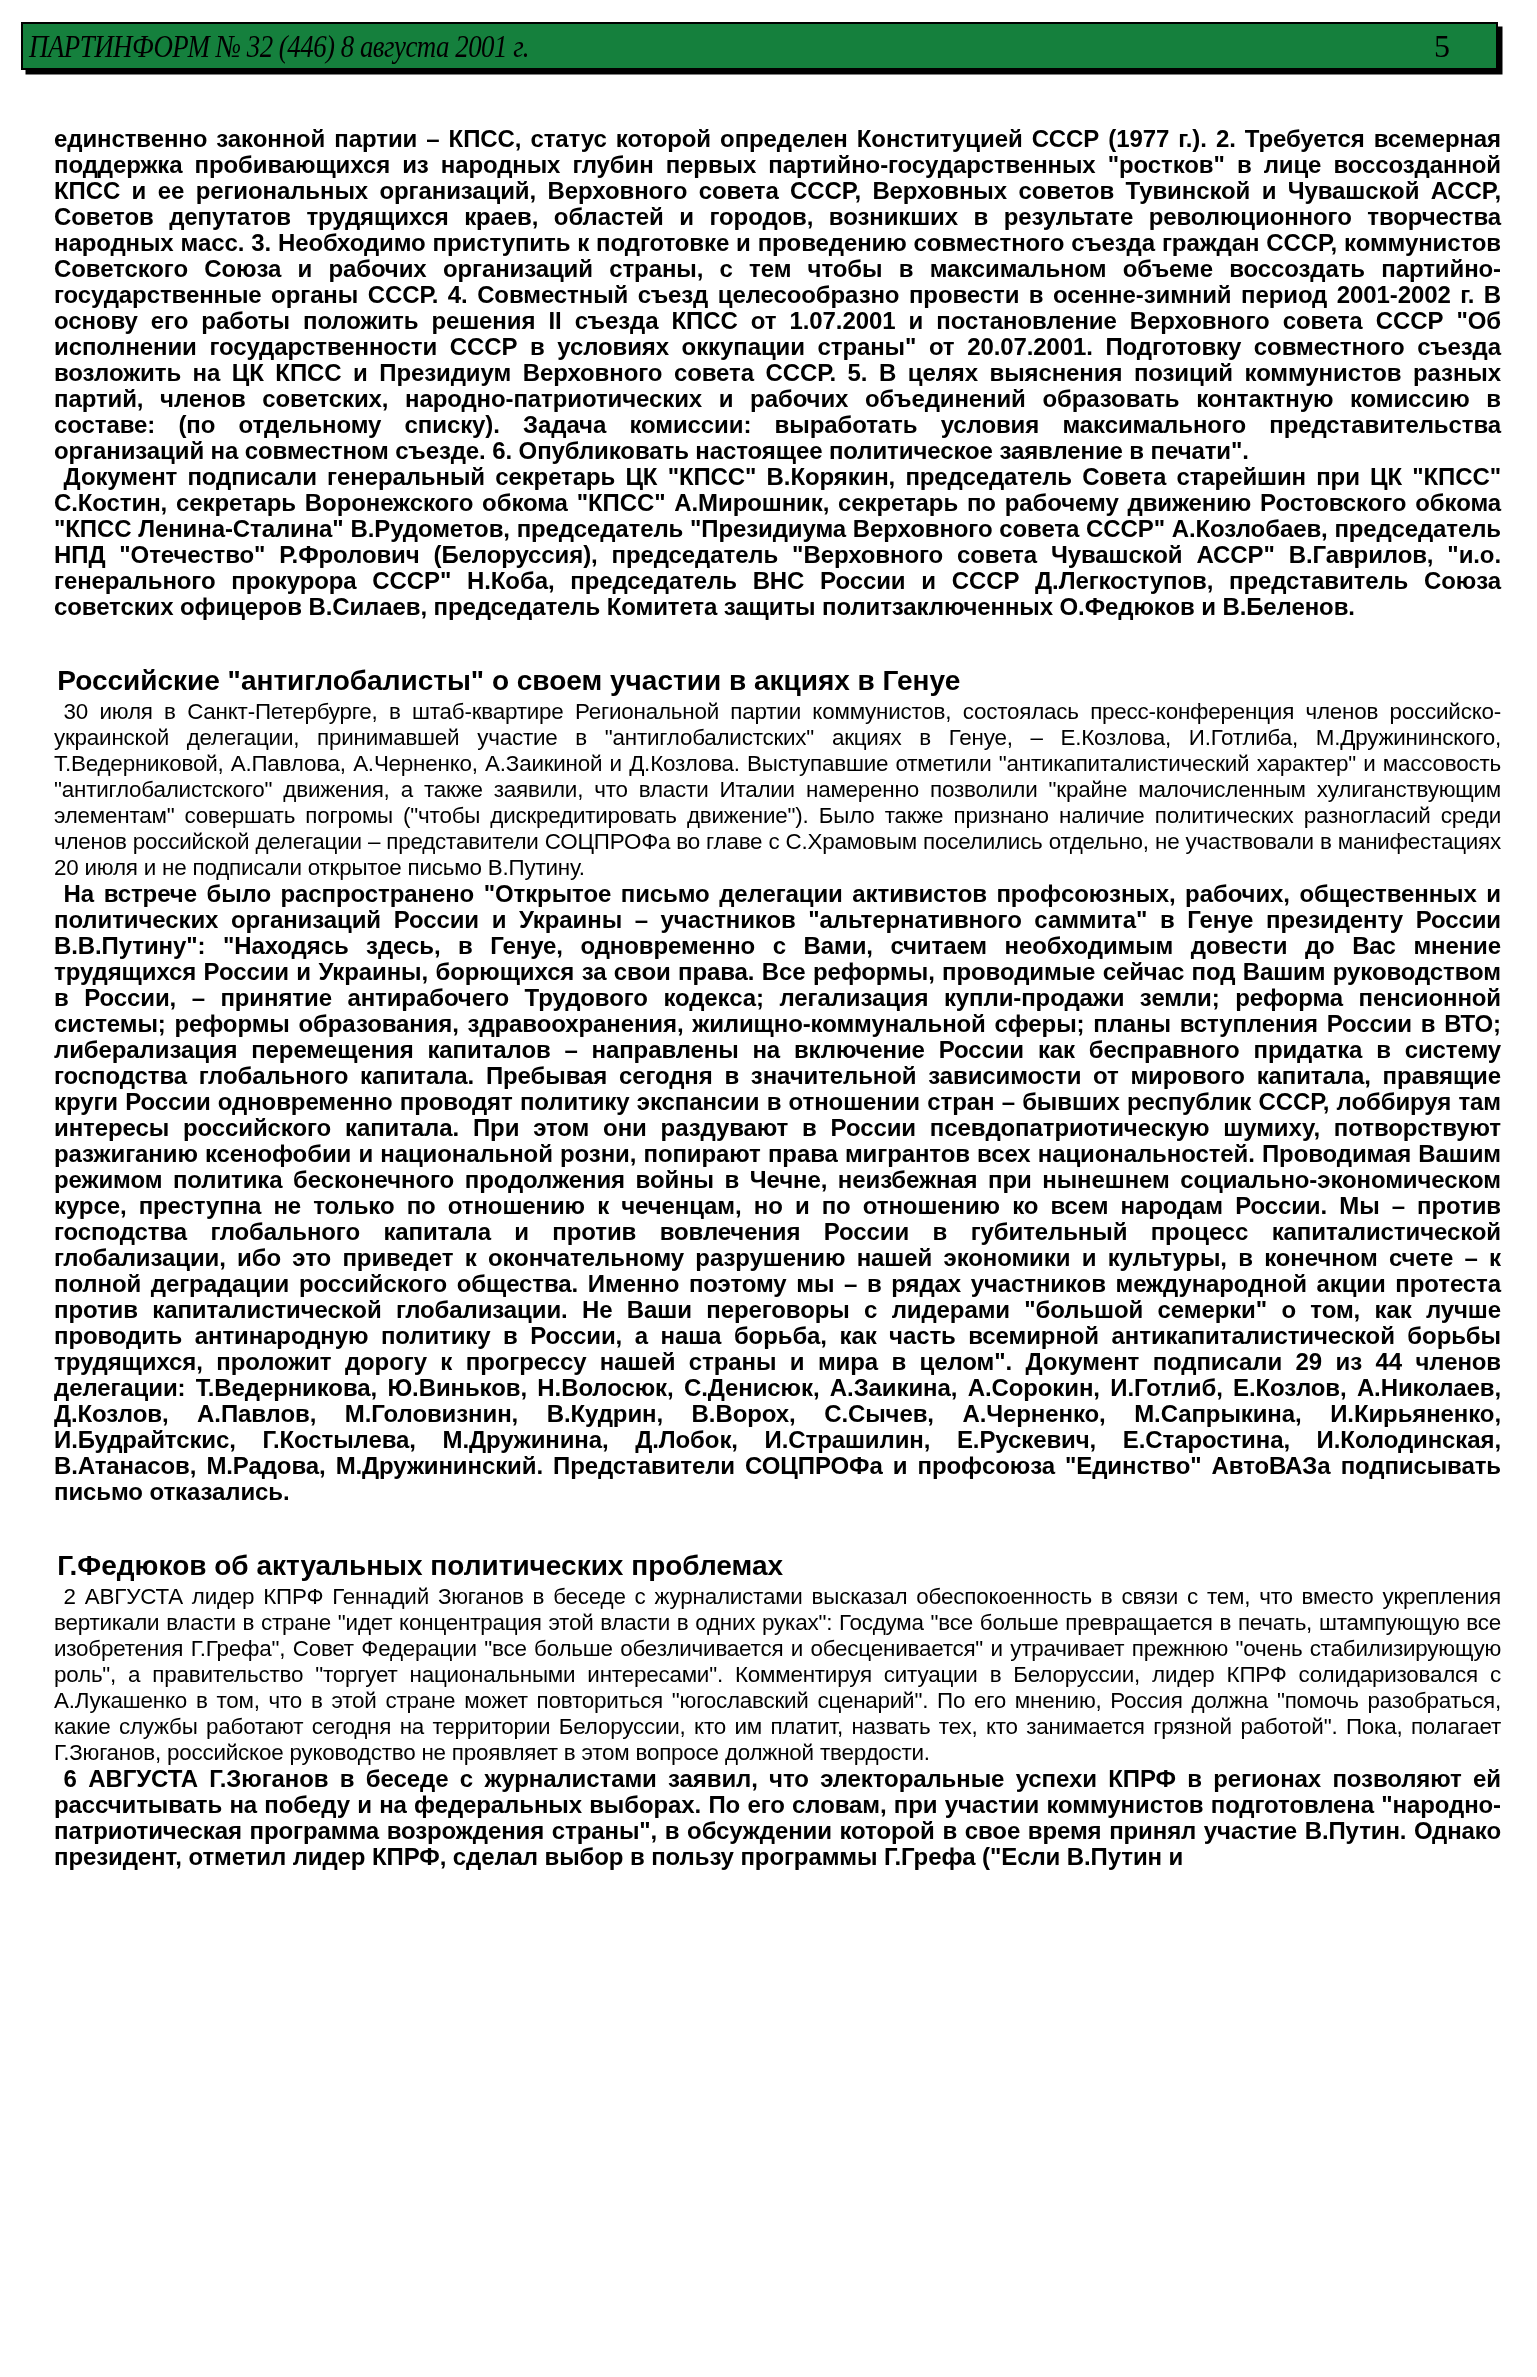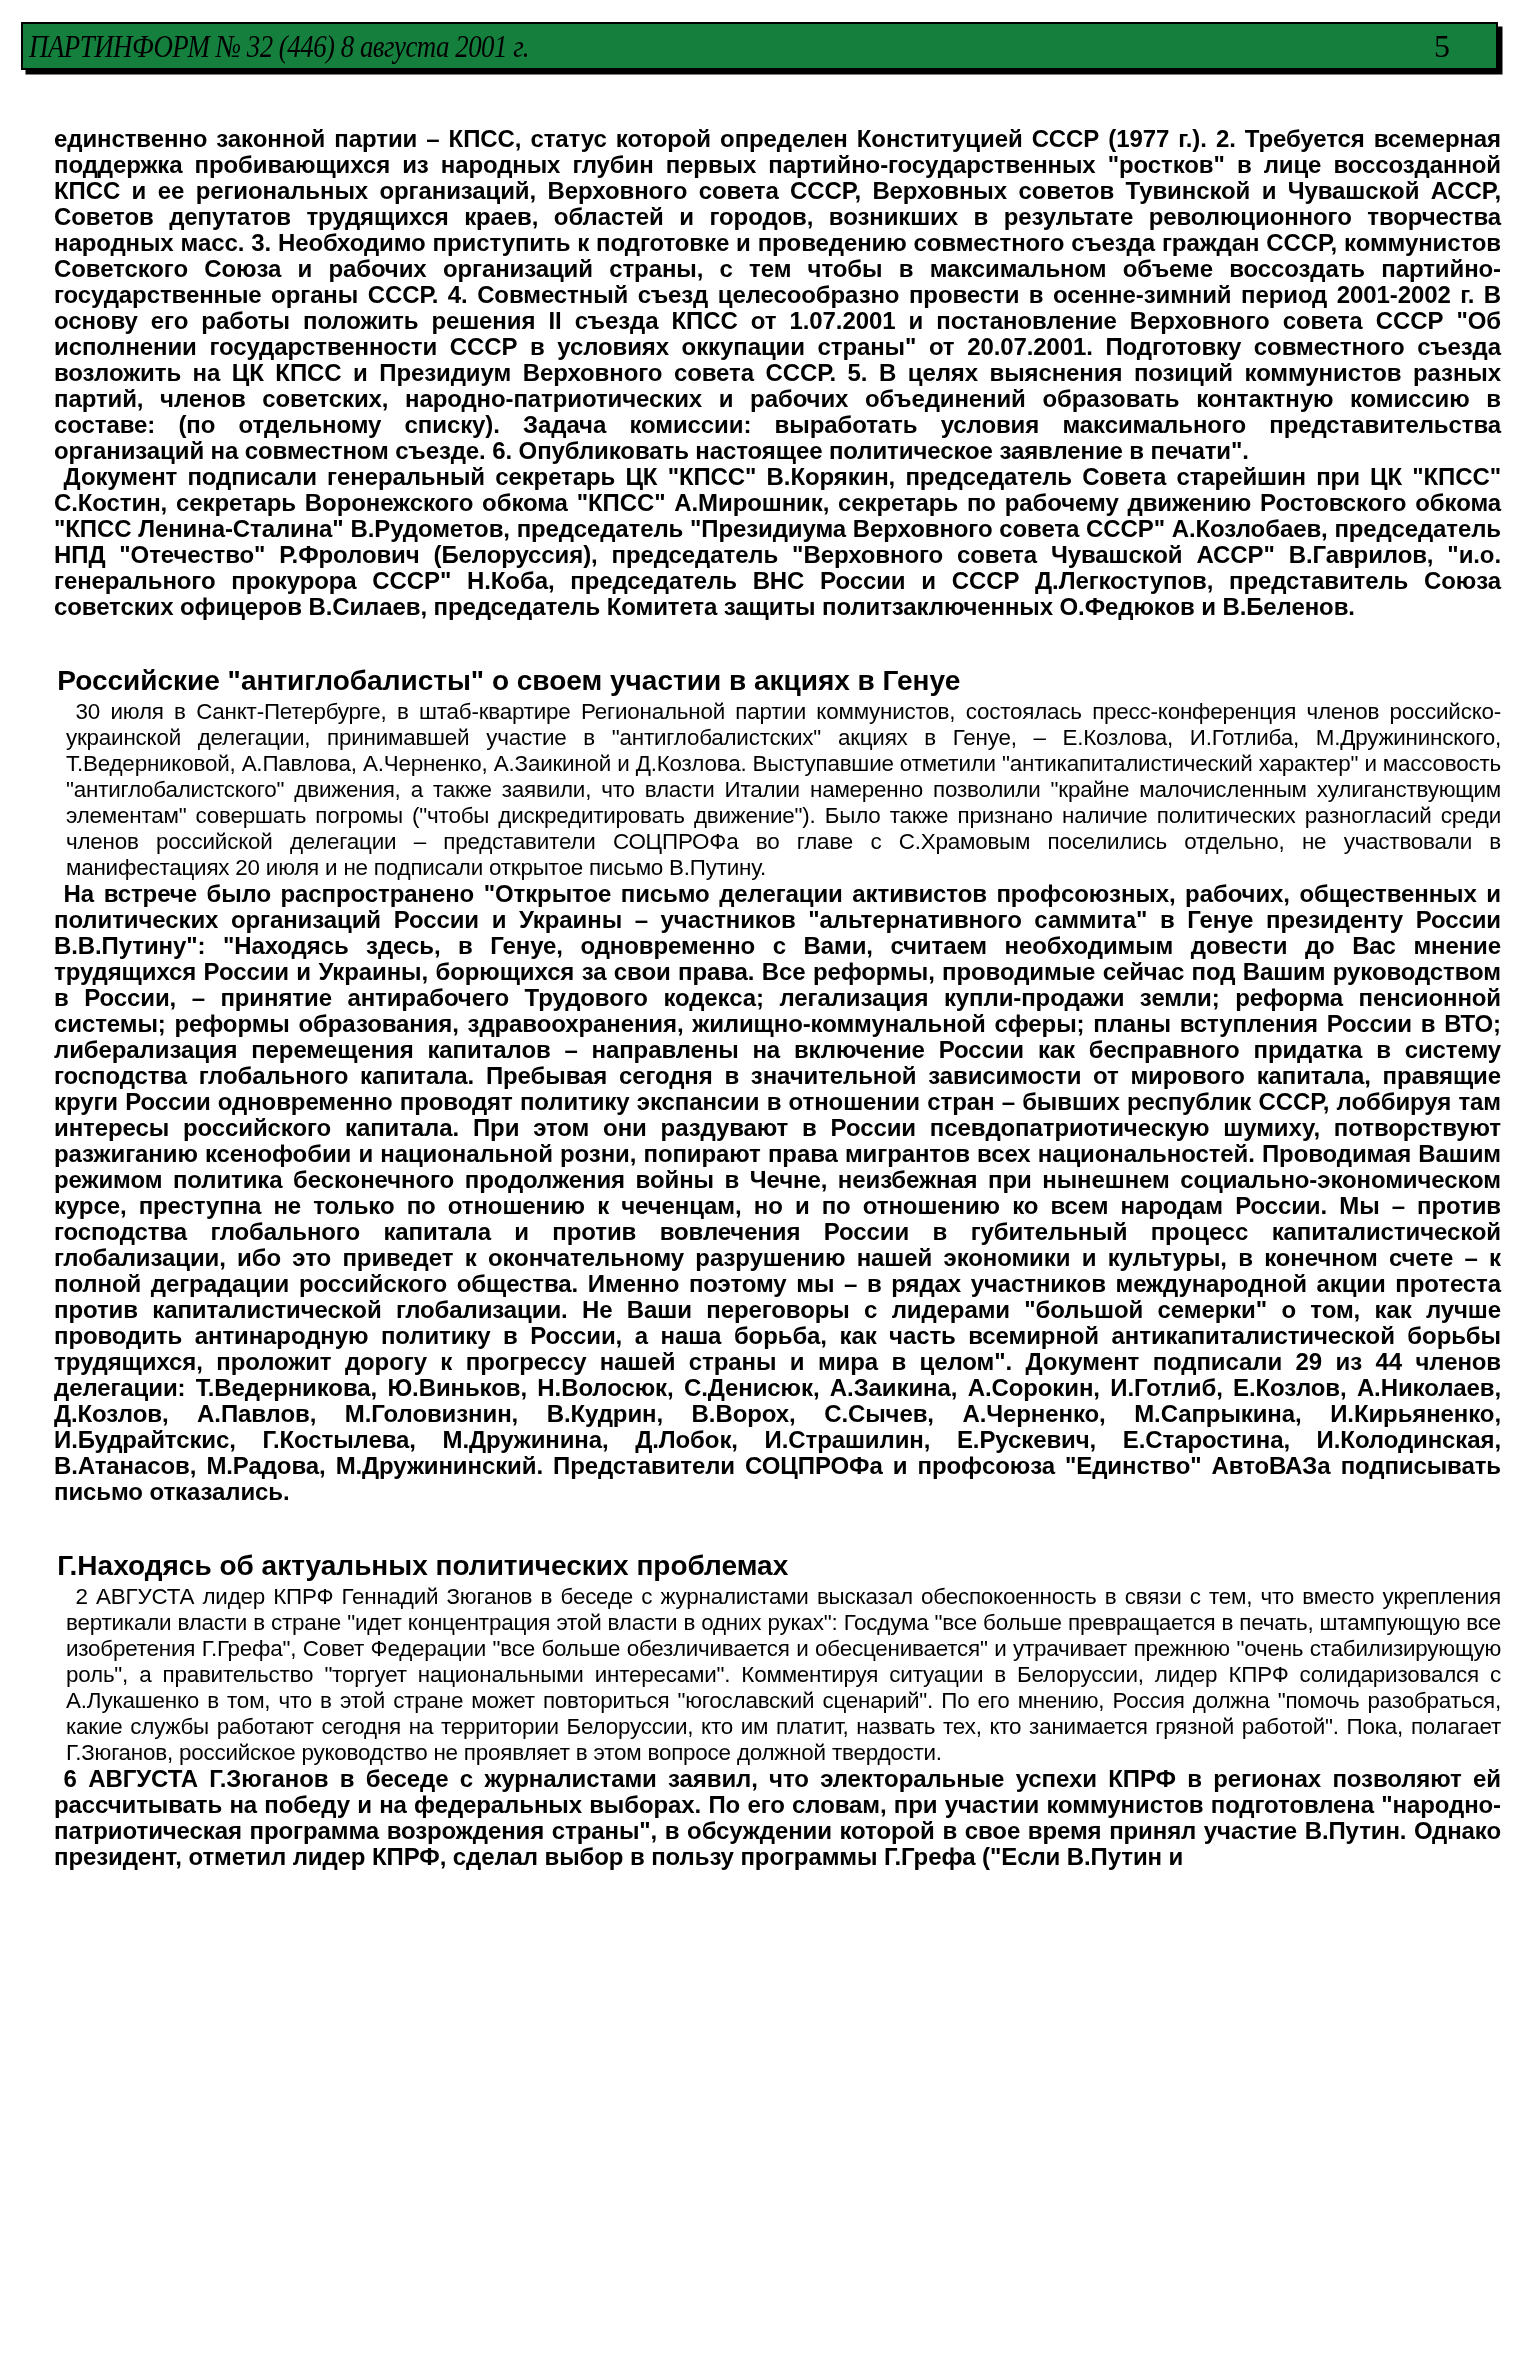--- a/index.html
+++ b/index.html
@@ -20,21 +20,21 @@
     font-family: "Liberation Serif", "DejaVu Serif", serif;
     font-size: 32px; line-height: 38px;
   }
   .content { position: absolute; left: 54px; top: 126px; width: 1447px; }
   .para {
     margin: 0; text-align: justify; text-align-last: auto;
     font-family: "Liberation Sans", "DejaVu Sans", sans-serif;
     font-size: 24px; line-height: 26px;
   }
   .para.bold { font-weight: bold; letter-spacing: -0.1px; }
-  .para.regular { font-weight: normal; font-size: 22.4px; line-height: 26px; letter-spacing: -0.2px; margin-left: 12px; }
+  .para.regular { font-weight: normal; font-size: 22.4px; line-height: 26px; letter-spacing: -0.2px; }
   .para.indent { text-indent: 9.6px; }
   .section-title {
     margin: 0; font-family: "Liberation Sans", "DejaVu Sans", sans-serif;
     font-weight: bold; font-size: 28px; line-height: 32px; padding-left: 3.2px;
   }
   #sec1-title { margin-top: 45px; margin-bottom: 1.9px; }
   #sec2-title { margin-top: 45px; margin-bottom: 1.9px; }
 </style>
 </head>
 <body>
@@ -45,17 +45,17 @@
 </div>
 
 <div class="content">
   <p class="para bold">единственно законной партии – КПСС, статус которой определен Конституцией СССР (1977 г.). 2. Требуется всемерная поддержка пробивающихся из народных глубин первых партийно-государственных "ростков" в лице воссозданной КПСС и ее региональных организаций, Верховного совета СССР, Верховных советов Тувинской и Чувашской АССР, Советов депутатов трудящихся краев, областей и городов, возникших в результате революционного творчества народных масс. 3. Необходимо приступить к подготовке и проведению совместного съезда граждан СССР, коммунистов Советского Союза и рабочих организаций страны, с тем чтобы в максимальном объеме воссоздать партийно-государственные органы СССР. 4. Совместный съезд целесообразно провести в осенне-зимний период 2001-2002 г. В основу его работы положить решения II съезда КПСС от 1.07.2001 и постановление Верховного совета СССР "Об исполнении государственности СССР в условиях оккупации страны" от 20.07.2001. Подготовку совместного съезда возложить на ЦК КПСС и Президиум Верховного совета СССР. 5. В целях выяснения позиций коммунистов разных партий, членов советских, народно-патриотических и рабочих объединений образовать контактную комиссию в составе: (по отдельному списку). Задача комиссии: выработать условия максимального представительства организаций на совместном съезде. 6. Опубликовать настоящее политическое заявление в печати".</p>
   <p class="para bold indent">Документ подписали генеральный секретарь ЦК "КПСС" В.Корякин, председатель Совета старейшин при ЦК "КПСС" С.Костин, секретарь Воронежского обкома "КПСС" А.Мирошник, секретарь по рабочему движению Ростовского обкома "КПСС Ленина-Сталина" В.Рудометов, председатель "Президиума Верховного совета СССР" А.Козлобаев, председатель НПД "Отечество" Р.Фролович (Белоруссия), председатель "Верховного совета Чувашской АССР" В.Гаврилов, "и.о. генерального прокурора СССР" Н.Коба, председатель ВНС России и СССР Д.Легкоступов, представитель Союза советских офицеров В.Силаев, председатель Комитета защиты политзаключенных О.Федюков и В.Беленов.</p>
 
   <h2 id="sec1-title" class="section-title">Российские "антиглобалисты" о своем участии в акциях в Генуе</h2>
   <p class="para regular indent">30 июля в Санкт-Петербурге, в штаб-квартире Региональной партии коммунистов, состоялась пресс-конференция членов российско-украинской делегации, принимавшей участие в "антиглобалистских" акциях в Генуе, – Е.Козлова, И.Готлиба, М.Дружининского, Т.Ведерниковой, А.Павлова, А.Черненко, А.Заикиной и Д.Козлова. Выступавшие отметили "антикапиталистический характер" и массовость "антиглобалистского" движения, а также заявили, что власти Италии намеренно позволили "крайне малочисленным хулиганствующим элементам" совершать погромы ("чтобы дискредитировать движение"). Было также признано наличие политических разногласий среди членов российской делегации – представители СОЦПРОФа во главе с С.Храмовым поселились отдельно, не участвовали в манифестациях 20 июля и не подписали открытое письмо В.Путину.</p>
   <p class="para bold indent">На встрече было распространено "Открытое письмо делегации активистов профсоюзных, рабочих, общественных и политических организаций России и Украины – участников "альтернативного саммита" в Генуе президенту России В.В.Путину": "Находясь здесь, в Генуе, одновременно с Вами, считаем необходимым довести до Вас мнение трудящихся России и Украины, борющихся за свои права. Все реформы, проводимые сейчас под Вашим руководством в России, – принятие антирабочего Трудового кодекса; легализация купли-продажи земли; реформа пенсионной системы; реформы образования, здравоохранения, жилищно-коммунальной сферы; планы вступления России в ВТО; либерализация перемещения капиталов – направлены на включение России как бесправного придатка в систему господства глобального капитала. Пребывая сегодня в значительной зависимости от мирового капитала, правящие круги России одновременно проводят политику экспансии в отношении стран – бывших республик СССР, лоббируя там интересы российского капитала. При этом они раздувают в России псевдопатриотическую шумиху, потворствуют разжиганию ксенофобии и национальной розни, попирают права мигрантов всех национальностей. Проводимая Вашим режимом политика бесконечного продолжения войны в Чечне, неизбежная при нынешнем социально-экономическом курсе, преступна не только по отношению к чеченцам, но и по отношению ко всем народам России. Мы – против господства глобального капитала и против вовлечения России в губительный процесс капиталистической глобализации, ибо это приведет к окончательному разрушению нашей экономики и культуры, в конечном счете – к полной деградации российского общества. Именно поэтому мы – в рядах участников международной акции протеста против капиталистической глобализации. Не Ваши переговоры с лидерами "большой семерки" о том, как лучше проводить антинародную политику в России, а наша борьба, как часть всемирной антикапиталистической борьбы трудящихся, проложит дорогу к прогрессу нашей страны и мира в целом". Документ подписали 29 из 44 членов делегации: Т.Ведерникова, Ю.Виньков, Н.Волосюк, С.Денисюк, А.Заикина, А.Сорокин, И.Готлиб, Е.Козлов, А.Николаев, Д.Козлов, А.Павлов, М.Головизнин, В.Кудрин, В.Ворох, С.Сычев, А.Черненко, М.Сапрыкина, И.Кирьяненко, И.Будрайтскис, Г.Костылева, М.Дружинина, Д.Лобок, И.Страшилин, Е.Рускевич, Е.Старостина, И.Колодинская, В.Атанасов, М.Радова, М.Дружининский. Представители СОЦПРОФа и профсоюза "Единство" АвтоВАЗа подписывать письмо отказались.</p>
 
-  <h2 id="sec2-title" class="section-title">Г.Находясь об актуальных политических проблемах</h2>
+  <h2 id="sec2-title" class="section-title">Г.Федюков об актуальных политических проблемах</h2>
   <p class="para regular indent">2 АВГУСТА лидер КПРФ Геннадий Зюганов в беседе с журналистами высказал обеспокоенность в связи с тем, что вместо укрепления вертикали власти в стране "идет концентрация этой власти в одних руках": Госдума "все больше превращается в печать, штампующую все изобретения Г.Грефа", Совет Федерации "все больше обезличивается и обесценивается" и утрачивает прежнюю "очень стабилизирующую роль", а правительство "торгует национальными интересами". Комментируя ситуации в Белоруссии, лидер КПРФ солидаризовался с А.Лукашенко в том, что в этой стране может повториться "югославский сценарий". По его мнению, Россия должна "помочь разобраться, какие службы работают сегодня на территории Белоруссии, кто им платит, назвать тех, кто занимается грязной работой". Пока, полагает Г.Зюганов, российское руководство не проявляет в этом вопросе должной твердости.</p>
   <p class="para bold indent">6 АВГУСТА Г.Зюганов в беседе с журналистами заявил, что электоральные успехи КПРФ в регионах позволяют ей рассчитывать на победу и на федеральных выборах. По его словам, при участии коммунистов подготовлена "народно-патриотическая программа возрождения страны", в обсуждении которой в свое время принял участие В.Путин. Однако президент, отметил лидер КПРФ, сделал выбор в пользу программы Г.Грефа ("Если В.Путин и</p>
 </div>
 
 
 </body></html>

